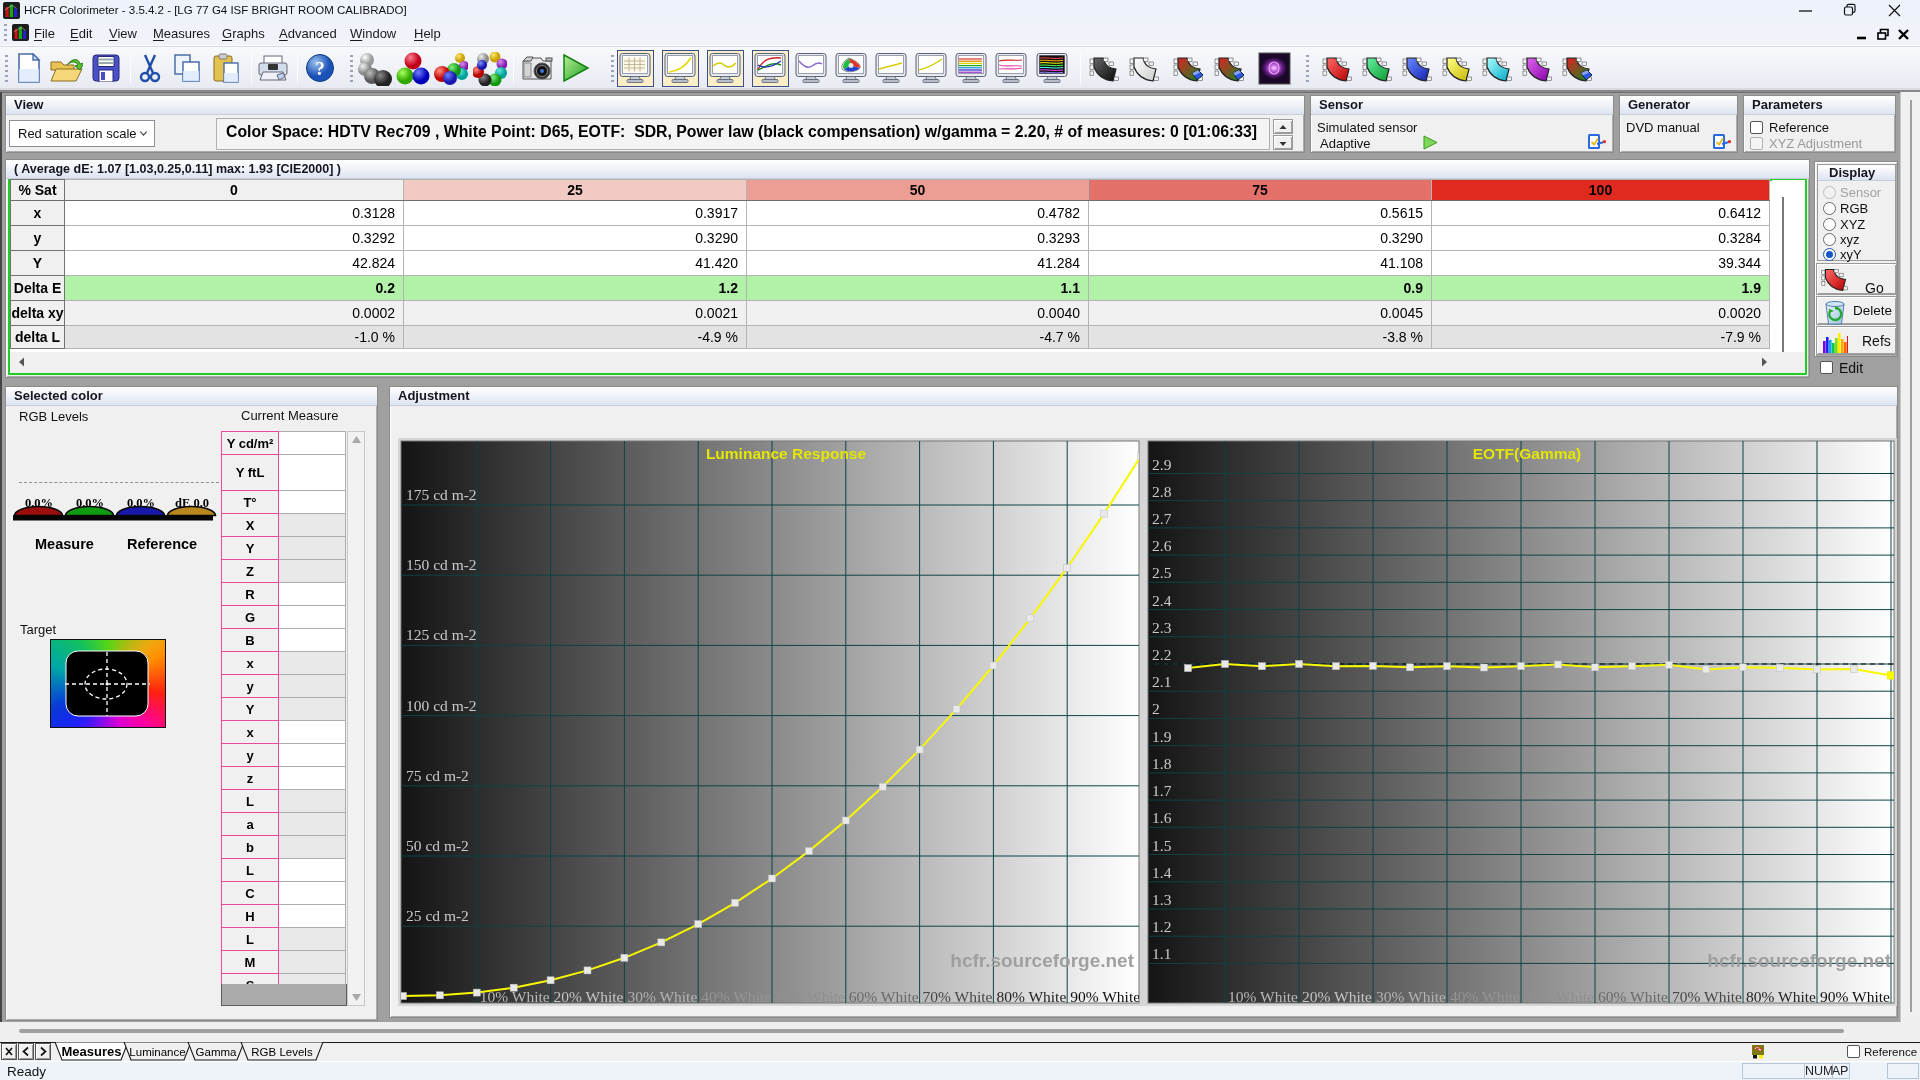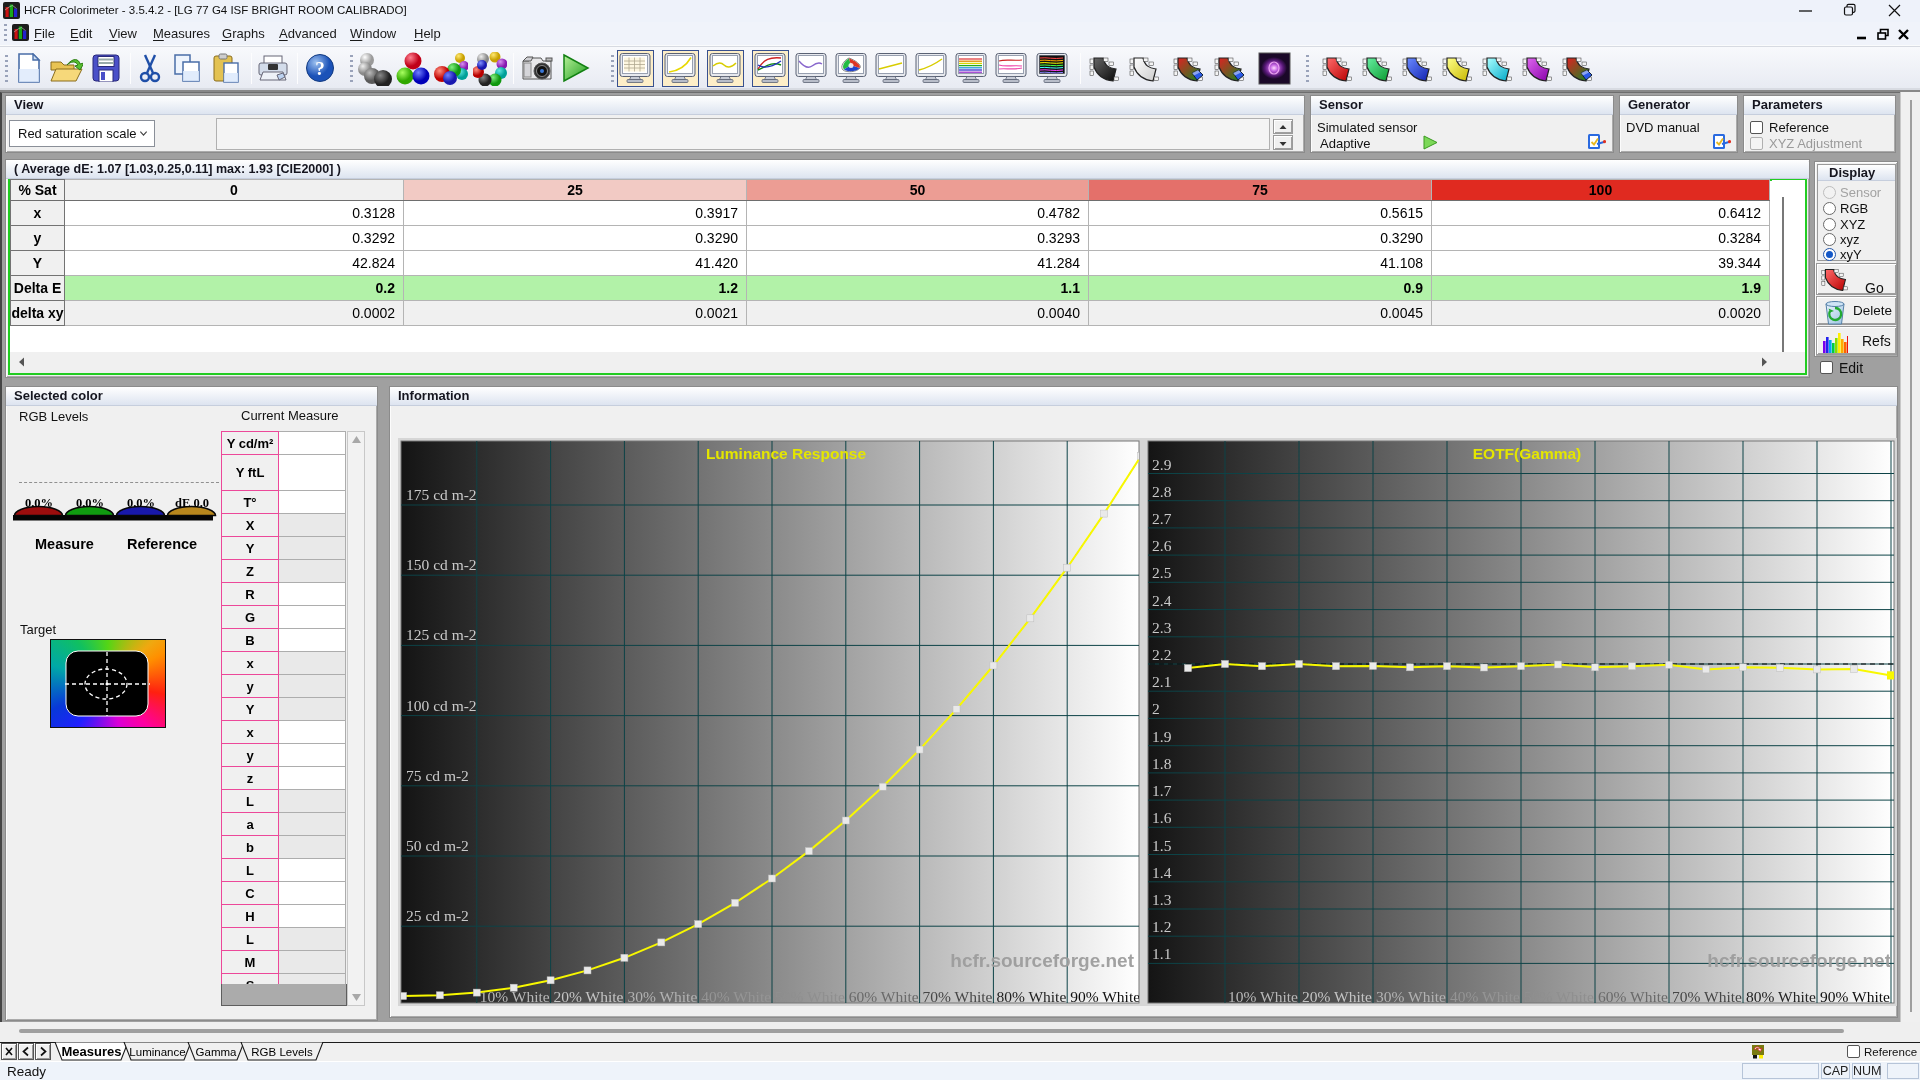--- a/index.html
+++ b/index.html
@@ -613,20 +613,21 @@
       </svg></div>
   </div>
 <div id="tbline" class="abs"></div>
 <div id="mdi" class="abs">
     <div class="win" style="left:3px;top:2px;width:1300px;height:58px;">
       <div class="cap" style="">View</div>
       <div class="dd" style="left:3px;top:24px;width:146px;height:27px;line-height:25px;padding-left:8px;">Red saturation scale<svg class="ch" width="10" height="10" viewBox="0 0 10 10">
           <path d="M1.5 3 L5 6.8 L8.5 3" stroke="#444" stroke-width="1.3" fill="none"></path>
         </svg></div>
       <div class="abs" style="left:210px;top:22px;width:1054px;height:32px;background:#f4f4f4;border:1px solid #b0b0b0;"></div>
+      <div class="abs" style="left:220px;top:27px;font-size:15.8px;font-weight:bold;white-space:nowrap;">Color Space: HDTV Rec709 , White Point: D65, EOTF:&nbsp; SDR, Power law (black compensation) w/gamma = 2.20, # of measures: 0 [01:06:33]</div>
       <div class="btn3d" style="left:1267px;top:23px;width:20px;height:15px;"><svg width="18" height="13" viewBox="0 0 18 13">
           <path d="M9 4 l3.5 4 h-7 z" fill="#333"></path>
         </svg></div>
       <div class="btn3d" style="left:1267px;top:39px;width:20px;height:15px;"><svg width="18" height="13" viewBox="0 0 18 13">
           <path d="M9 9 l3.5 -4 h-7 z" fill="#333"></path>
         </svg></div>
     </div>
     <div class="win" style="left:1308px;top:2px;width:304px;height:58px;">
       <div class="cap" style="">Sensor</div>
       <div class="t13" style="left:6px;top:24px;">Simulated sensor</div>
@@ -713,20 +714,28 @@
             <td style="background:#b2f2a8;font-weight:bold;">0.9</td>
             <td style="background:#b2f2a8;font-weight:bold;">1.9</td>
           </tr>
           <tr style="height:25px;">
             <td class="lab">delta xy</td>
             <td style="background:#f0f0f0;">0.0002</td>
             <td style="background:#f0f0f0;">0.0021</td>
             <td style="background:#f0f0f0;">0.0040</td>
             <td style="background:#f0f0f0;">0.0045</td>
             <td style="background:#f0f0f0;">0.0020</td>
+          </tr>
+          <tr style="height:23px;">
+            <td class="lab">delta L</td>
+            <td style="background:#e3e3e3;">-1.0 %</td>
+            <td style="background:#e3e3e3;">-4.9 %</td>
+            <td style="background:#e3e3e3;">-4.7 %</td>
+            <td style="background:#e3e3e3;">-3.8 %</td>
+            <td style="background:#e3e3e3;">-7.9 %</td>
           </tr>
         </tbody>
       </table>
       <div class="abs" style="left:1766px;top:20px;width:33px;height:193px;background:#fff;"></div>
       <div class="abs" style="left:1776px;top:37px;width:2px;height:158px;background:#787878;"></div>
       <div class="abs" style="left:4px;top:192px;width:1795px;height:21px;background:#f0f0f0;"></div>
       <svg class="abs" style="left:10px;top:196px;" width="12" height="12" viewBox="0 0 12 12">
         <path d="M8 1.5 L3 6 L8 10.5 z" fill="#555"></path>
       </svg>
       <svg class="abs" style="left:1752px;top:196px;" width="12" height="12" viewBox="0 0 12 12">
@@ -930,21 +939,21 @@
       <div class="abs" style="left:215px;top:597px;width:126px;height:22px;background:#ababab;border:1px solid #5e5e5e;border-top:none;"></div>
       <div class="abs" style="left:341px;top:44px;width:18px;height:575px;background:#f2f2f2;border:1px solid #c8c8c8;"></div>
       <svg class="abs" style="left:345px;top:48px;" width="11" height="10" viewBox="0 0 11 10">
         <path d="M5.5 1 L10 8 H1 z" fill="#a8a8a8"></path>
       </svg>
       <svg class="abs" style="left:345px;top:605px;" width="11" height="10" viewBox="0 0 11 10">
         <path d="M5.5 9 L10 2 H1 z" fill="#a8a8a8"></path>
       </svg>
     </div>
     <div class="win" style="left:387px;top:293px;width:1509px;height:632px;">
-      <div class="cap">Information</div>
+      <div class="cap">Adjustment</div>
       <svg class="abs" style="left:0;top:0;" width="1509" height="632" viewBox="0 0 1509 632">
         <defs>
           <linearGradient id="cg" x1="0" y1="0" x2="1" y2="0">
             <stop offset="0%" stop-color="#141414"></stop>
             <stop offset="100%" stop-color="#ffffff"></stop>
           </linearGradient>
           <clipPath id="clip1">
             <rect x="11" y="54" width="738" height="562"></rect>
           </clipPath>
           <clipPath id="clip2">
@@ -1133,14 +1142,14 @@
       <rect x="2" y="10" width="4" height="3.5" fill="#111"></rect>
       <rect x="8" y="10" width="4" height="3.5" fill="#ffee00"></rect>
     </svg>
     <div class="cb" style="left:1847px;top:2px;"></div>
     <div class="t13" style="left:1864px;top:3px;font-size:11.5px;">Reference</div>
   </div>
 <div class="abs" style="left:0;top:1061px;width:1920px;height:19px;background:#eef3fa;border-top:1px solid #ffffff;">
     <div class="t13" style="left:7px;top:2px;font-size:13.5px;">Ready</div>
     <div class="abs" style="left:1742px;top:1px;width:77px;height:16px;background:#eef3fa;border:1px solid #b6c4d8;font-size:12.5px;color:#222;text-align:center;line-height:15px;"></div>
     <div class="abs" style="left:1821px;top:1px;width:29px;height:16px;background:#eef3fa;border:1px solid #b6c4d8;font-size:12.5px;color:#222;text-align:center;line-height:15px;">CAP</div>
-    <div class="abs" style="left:1852px;top:1px;width:29px;height:16px;background:#eef3fa;border:1px solid #b6c4d8;font-size:12.5px;color:#222;text-align:center;line-height:15px;">NUM</div>
+    <div class="abs" style="left:1804px;top:1px;width:29px;height:16px;background:#eef3fa;border:1px solid #b6c4d8;font-size:12.5px;color:#222;text-align:center;line-height:15px;">NUM</div>
     <div class="abs" style="left:1887px;top:1px;width:32px;height:16px;background:#eef3fa;border:1px solid #b6c4d8;font-size:12.5px;color:#222;text-align:center;line-height:15px;"></div>
   </div>
 </body></html>

